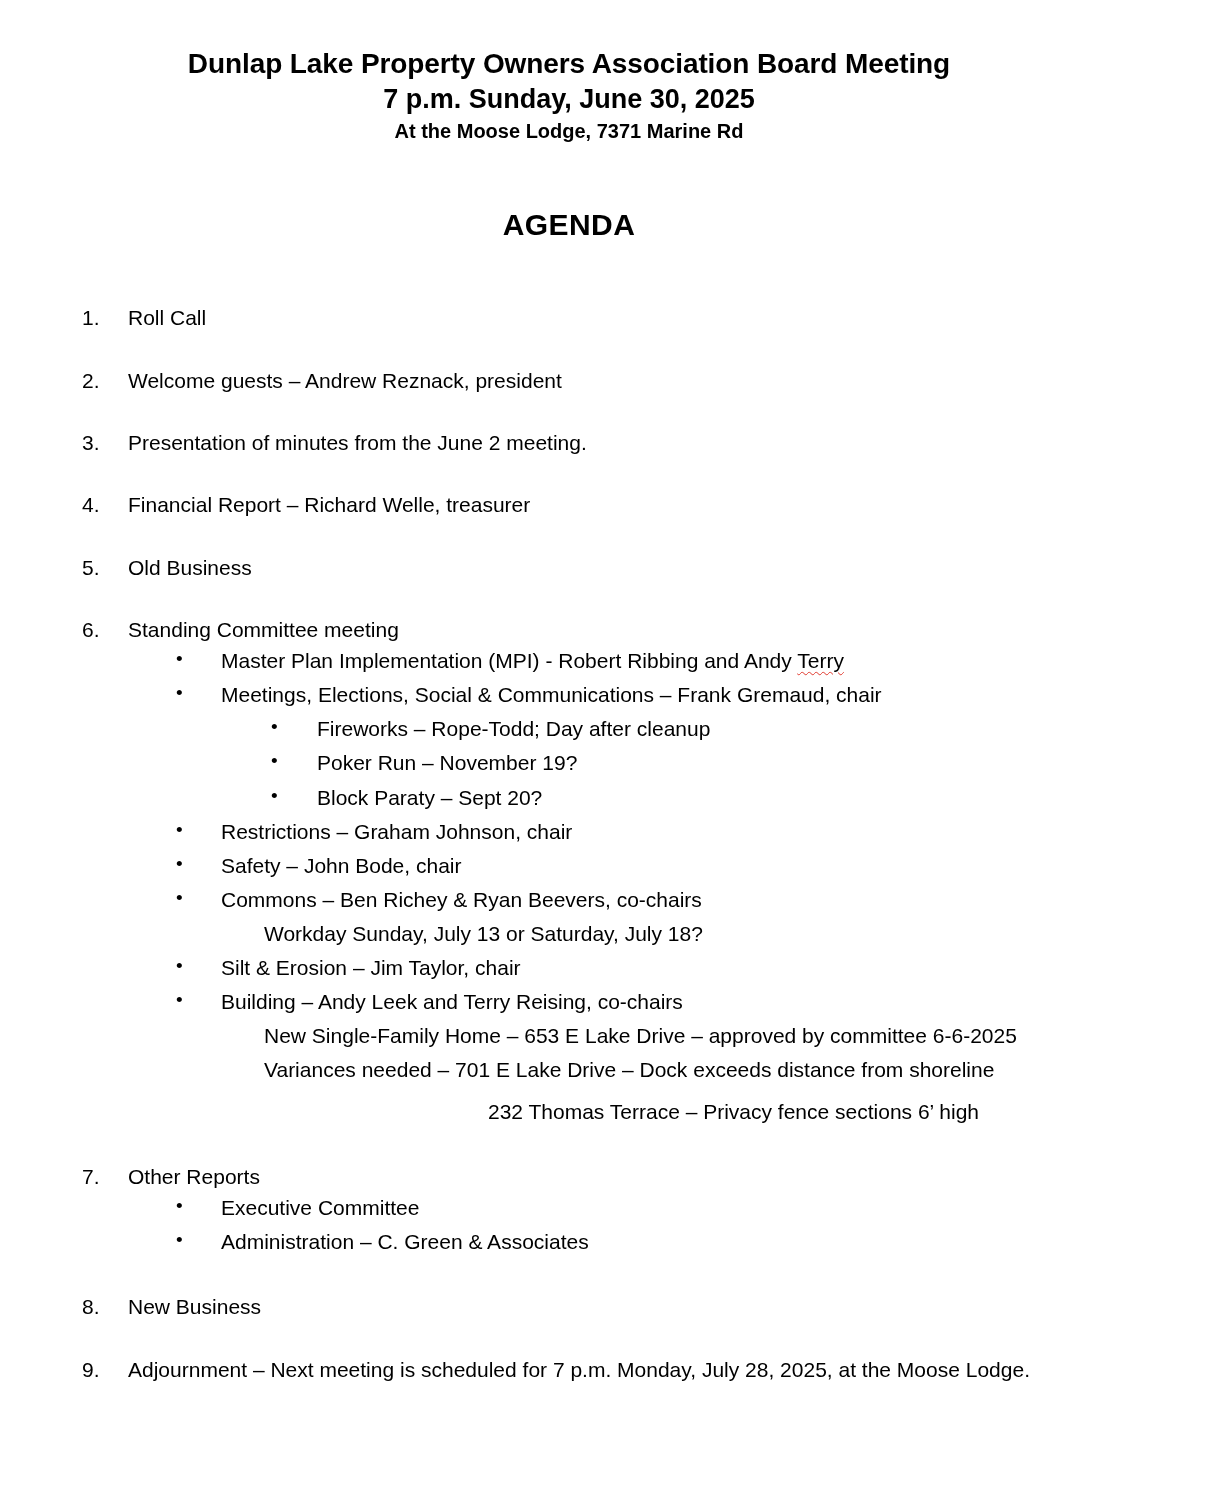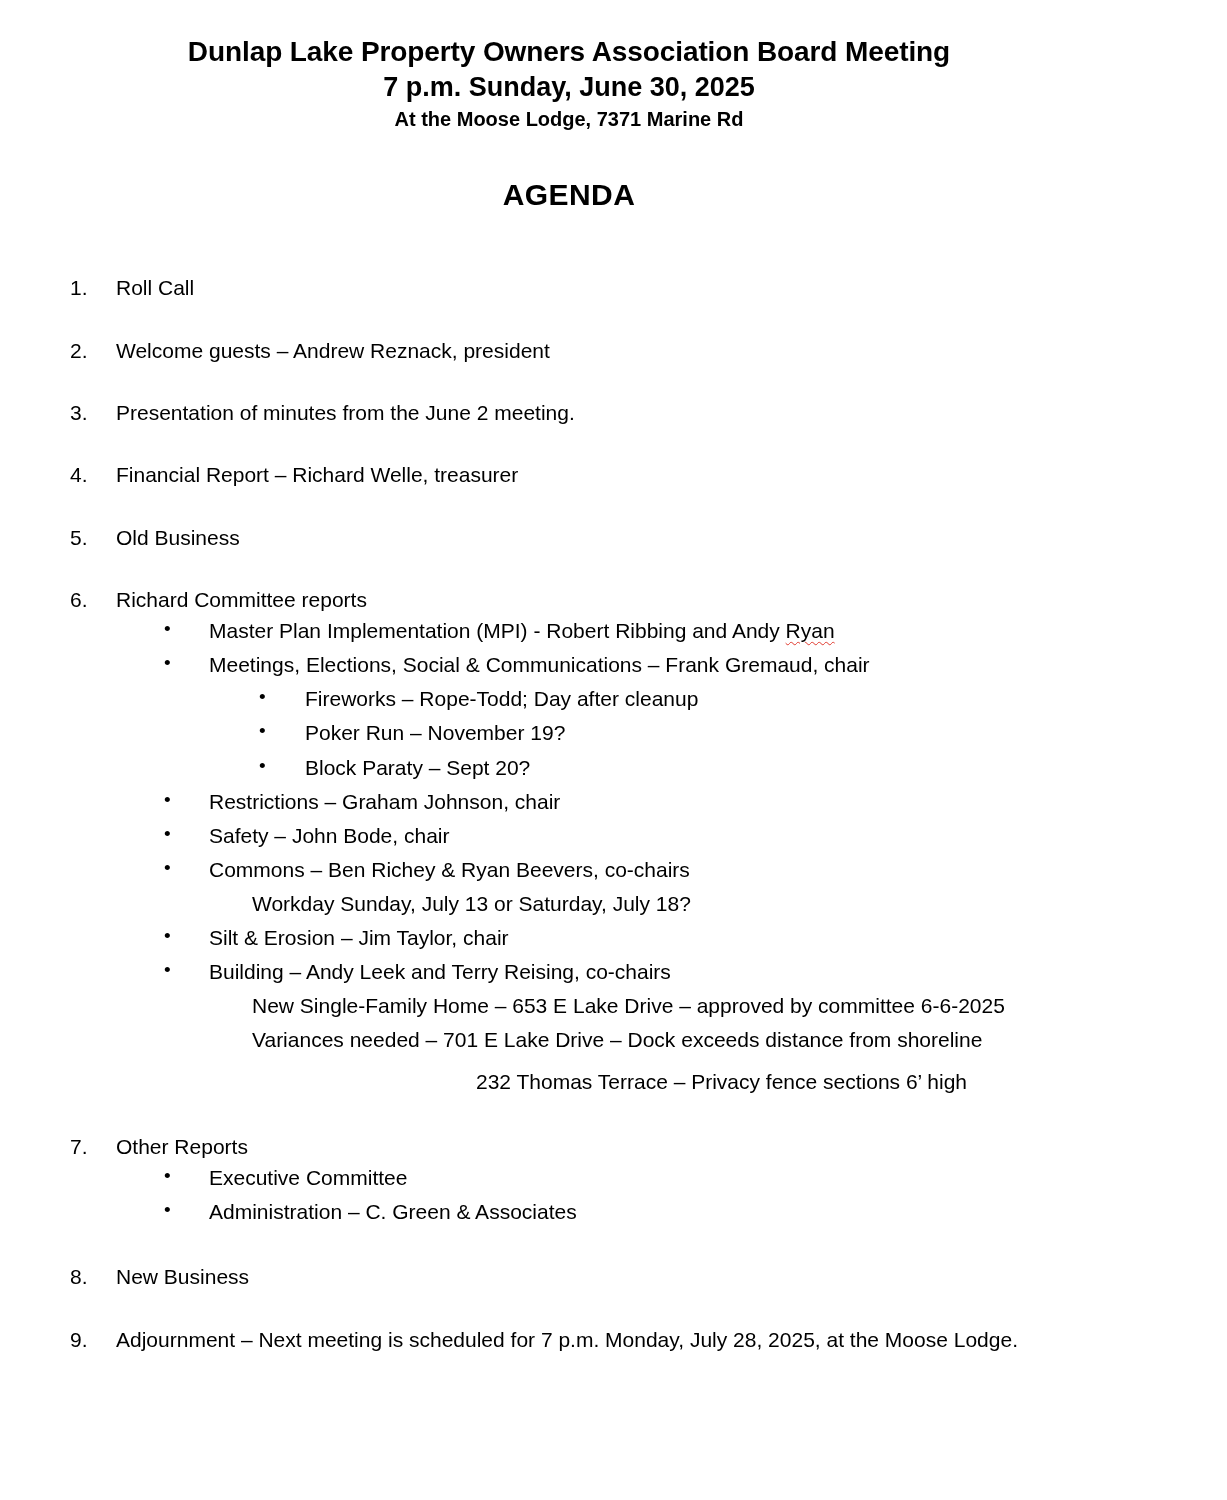--- a/index.html
+++ b/index.html
@@ -11,21 +11,21 @@
     width: 1227px;
     min-height: 1500px;
     font-family: "Liberation Sans", sans-serif;
     color: #000000;
     -webkit-font-smoothing: antialiased;
   }
   .page {
     position: relative;
     width: 1138px;
     min-height: 1500px;
-    padding: 4px;
+    padding: 16px;
     box-sizing: border-box;
   }
   .header {
     text-align: center;
     padding-top: 30px;
   }
   .doc-title {
     font-size: 28px;
     font-weight: bold;
     line-height: 1.28;
@@ -39,21 +39,21 @@
   .doc-location {
     font-size: 20px;
     font-weight: bold;
     line-height: 1.3;
     margin-top: 2px;
   }
   .agenda-heading {
     text-align: center;
     font-size: 30px;
     font-weight: bold;
-    margin-top: 46px;
+    margin-top: 64px;
     letter-spacing: 0.4px;
   }
   .body-list {
     margin: 0;
     padding: 0;
     list-style: none;
     font-size: 21px;
     line-height: 1.35;
     margin-top: 62px;
   }
@@ -167,28 +167,28 @@
     <div class="spacer-row"></div>
 
     <div class="num-item">
       <span class="num">5.</span>
       <span>Old Business</span>
     </div>
     <div class="spacer-row"></div>
 
     <div class="num-item">
       <span class="num">6.</span>
-      <span>Richard Committee reports</span>
+      <span>Standing Committee meeting</span>
     </div>
 
     <div class="sub-list">
 
       <div class="bullet-item">
         <span class="bullet">•</span>
-        <span>Master Plan Implementation (MPI) - Robert Ribbing and Andy </span><span class="squiggle">Ryan</span>
+        <span>Master Plan Implementation (MPI) - Robert Ribbing and Andy </span><span class="squiggle">Terry</span>
       </div>
 
       <div class="bullet-item">
         <span class="bullet">•</span>
         <span>Meetings, Elections, Social &amp; Communications – Frank Gremaud, chair</span>
       </div>
 
       <div class="bullet-item2">
         <span class="bullet">•</span>
         <span>Fireworks – Rope-Todd; Day after cleanup</span>

